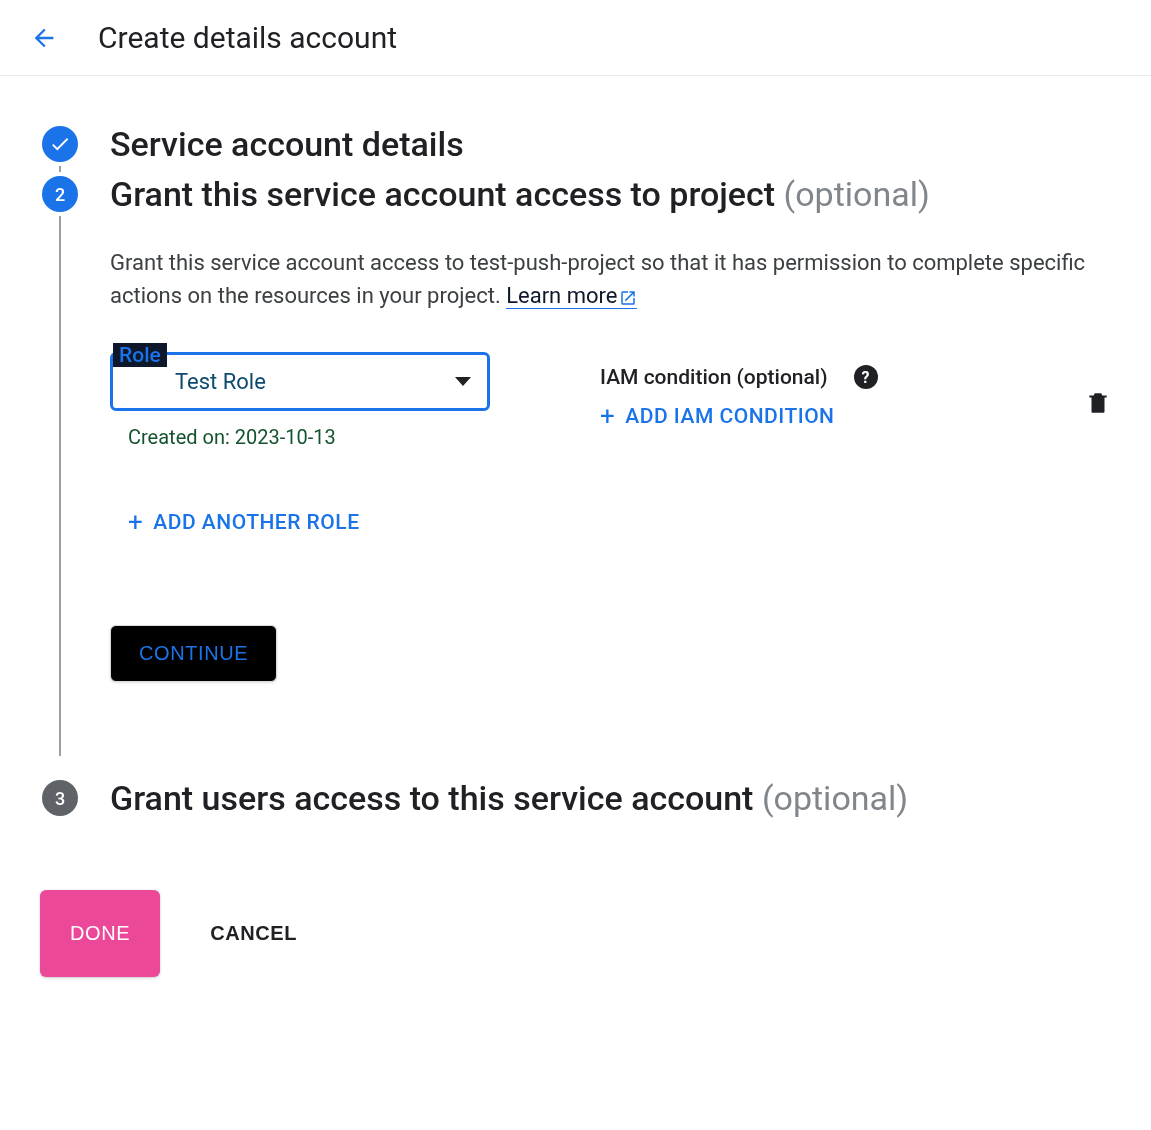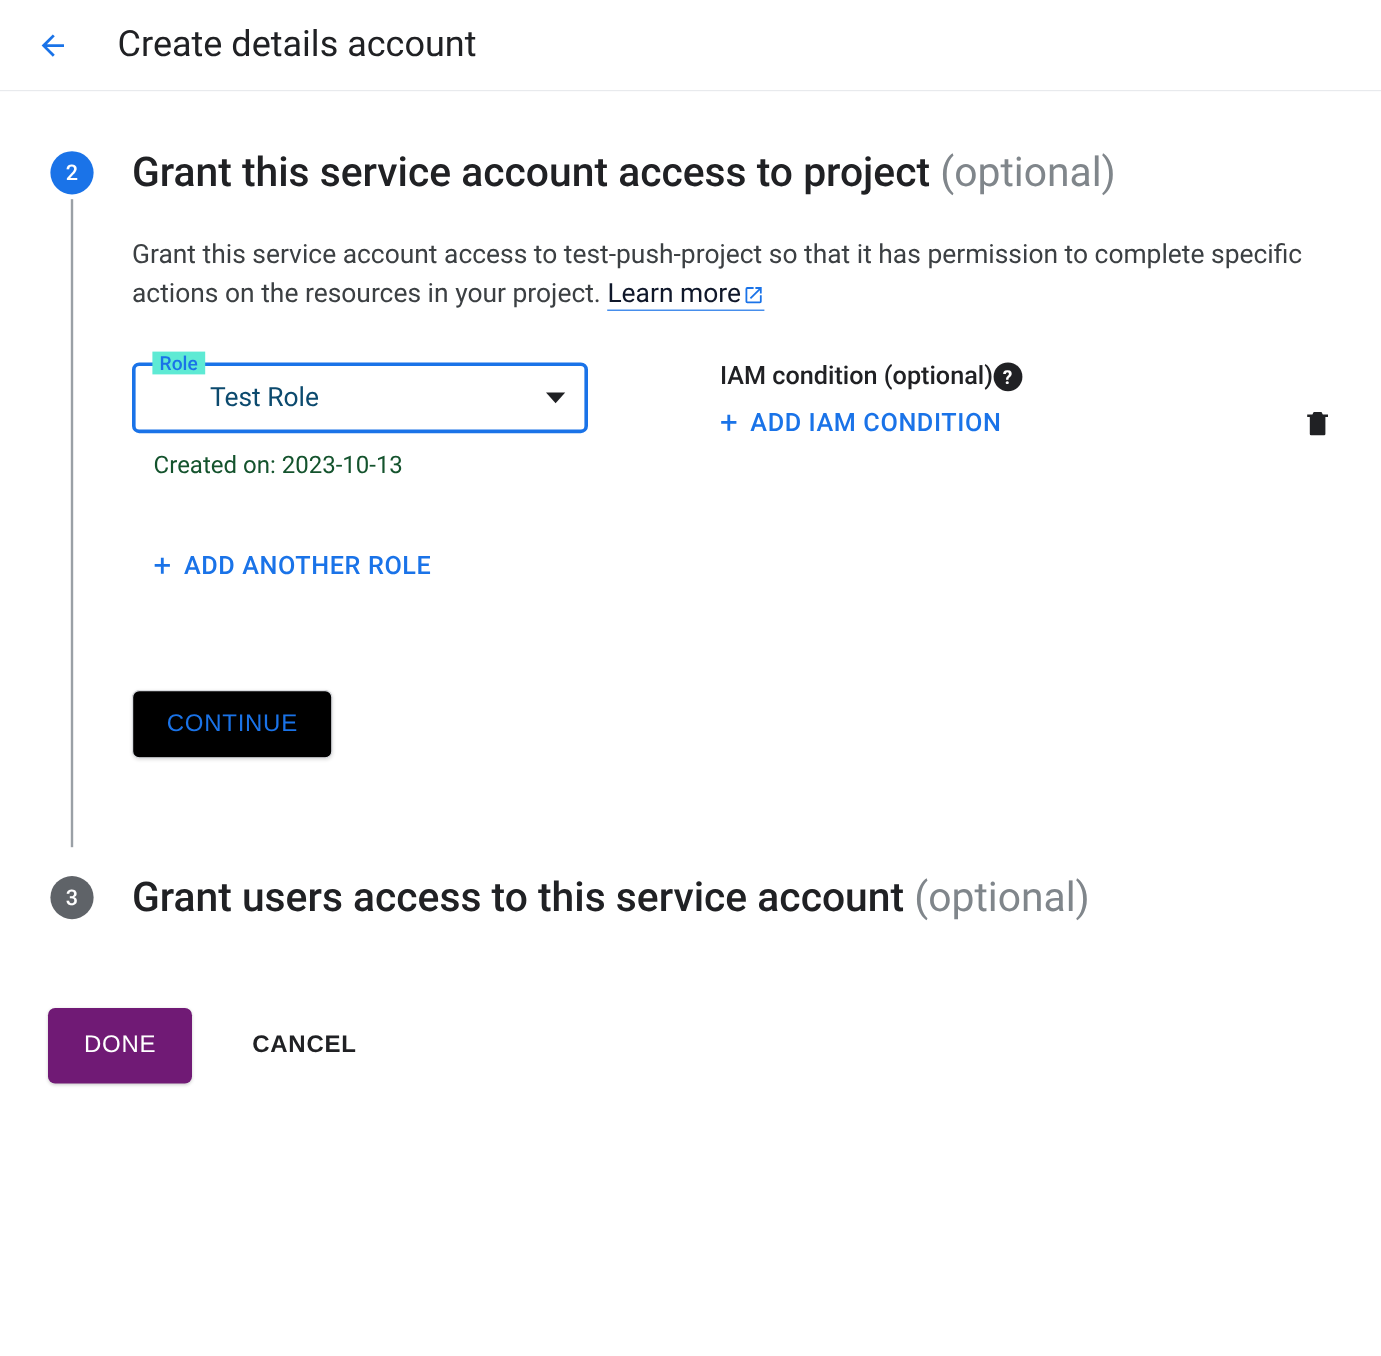--- a/index.html
+++ b/index.html
@@ -127,24 +127,24 @@
     border-radius: 6px;
     padding: 14px 16px;
     display: flex;
     align-items: center;
     justify-content: space-between;
     cursor: pointer;
   }
   .role-label {
     position: absolute;
     top: -12px;
-    left: 14px;
-    background: #5eead4;
+    left: 0;
+    background: #0f172a;
     padding: 0 6px;
-    font-size: 16px;
+    font-size: 21px;
     color: #1a73e8;
     font-weight: 500;
   }
   .role-value {
     font-size: 22px;
     color: #0c4a6e;
     margin-left: 46px;
   }
   .dropdown-arrow {
     width: 0;
@@ -159,24 +159,25 @@
     margin-top: 14px;
     margin-left: 18px;
   }
   .iam-col {
     display: flex;
     flex-direction: column;
   }
   .iam-header {
     display: flex;
     align-items: center;
-    gap: 0;
+    gap: 26px;
     font-size: 21px;
     font-weight: 500;
     color: #202124;
+    margin-top: 13px;
   }
   .help-icon {
     width: 24px;
     height: 24px;
     border-radius: 50%;
     background: #202124;
     color: #fff;
     display: flex;
     align-items: center;
     justify-content: center;
@@ -234,25 +235,25 @@
   .connector-1 {
     height: 50px;
   }
   .footer-actions {
     display: flex;
     gap: 50px;
     align-items: center;
     margin-top: 50px;
   }
   .done-btn {
-    background: #701a75;
+    background: #ec4899;
     color: #fff;
     border: none;
     border-radius: 6px;
-    padding: 20px 30px;
+    padding: 32px 30px;
     font-size: 20px;
     font-weight: 500;
     letter-spacing: 0.6px;
     cursor: pointer;
     box-shadow: 0 1px 3px rgba(0,0,0,0.2);
   }
   .cancel-btn {
     background: none;
     border: none;
     color: #202124;
@@ -275,20 +276,33 @@
   <span class="back-arrow">
     <svg viewBox="0 0 24 24" fill="#1a73e8">
         <path d="M20 11H7.83l5.59-5.59L12 4l-8 8 8 8 1.41-1.41L7.83 13H20v-2z"></path>
       </svg>
   </span>
   <h1 class="page-title">Create details account</h1>
 </div>
 
 <div class="content">
 
+  <div class="step-wrapper">
+    <div class="step-indicator">
+      <div class="step-circle check">
+        <svg viewBox="0 0 24 24">
+            <path d="M9 16.17 4.83 12l-1.42 1.41L9 19 21 7l-1.41-1.41z"></path>
+          </svg>
+      </div>
+      <div class="step-connector connector-1"></div>
+    </div>
+    <div class="step-body step-1-body">
+      <div class="step-title">Service account details</div>
+    </div>
+  </div>
 
   <div class="step-wrapper">
     <div class="step-indicator">
       <div class="step-circle active">2</div>
       <div class="step-connector step-2-connector"></div>
     </div>
     <div class="step-body">
       <div class="step-title">
         <span>Grant this service account access to project</span>
         <span class="optional">(optional)</span>

